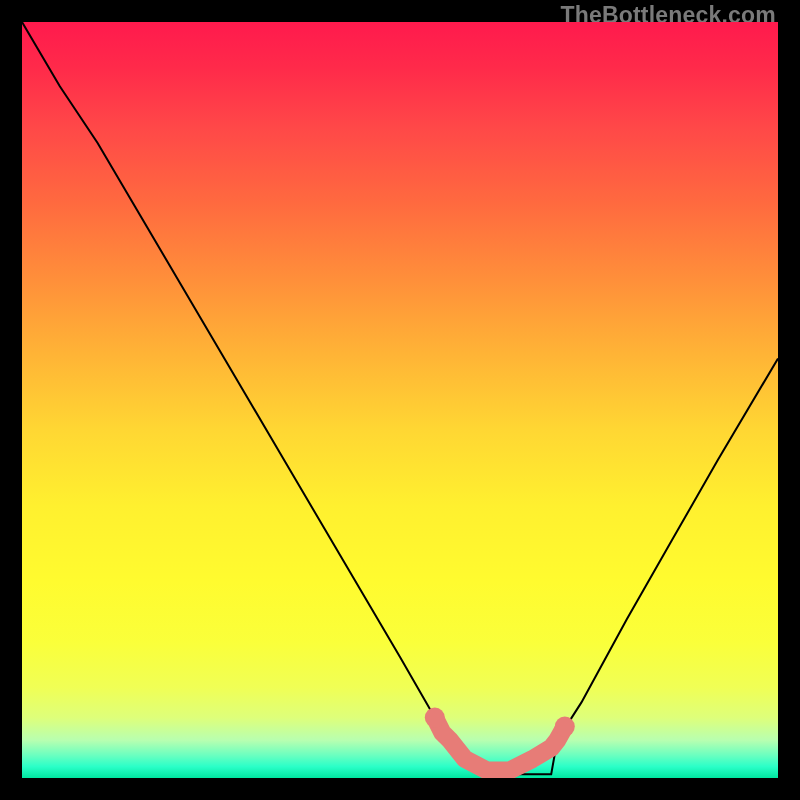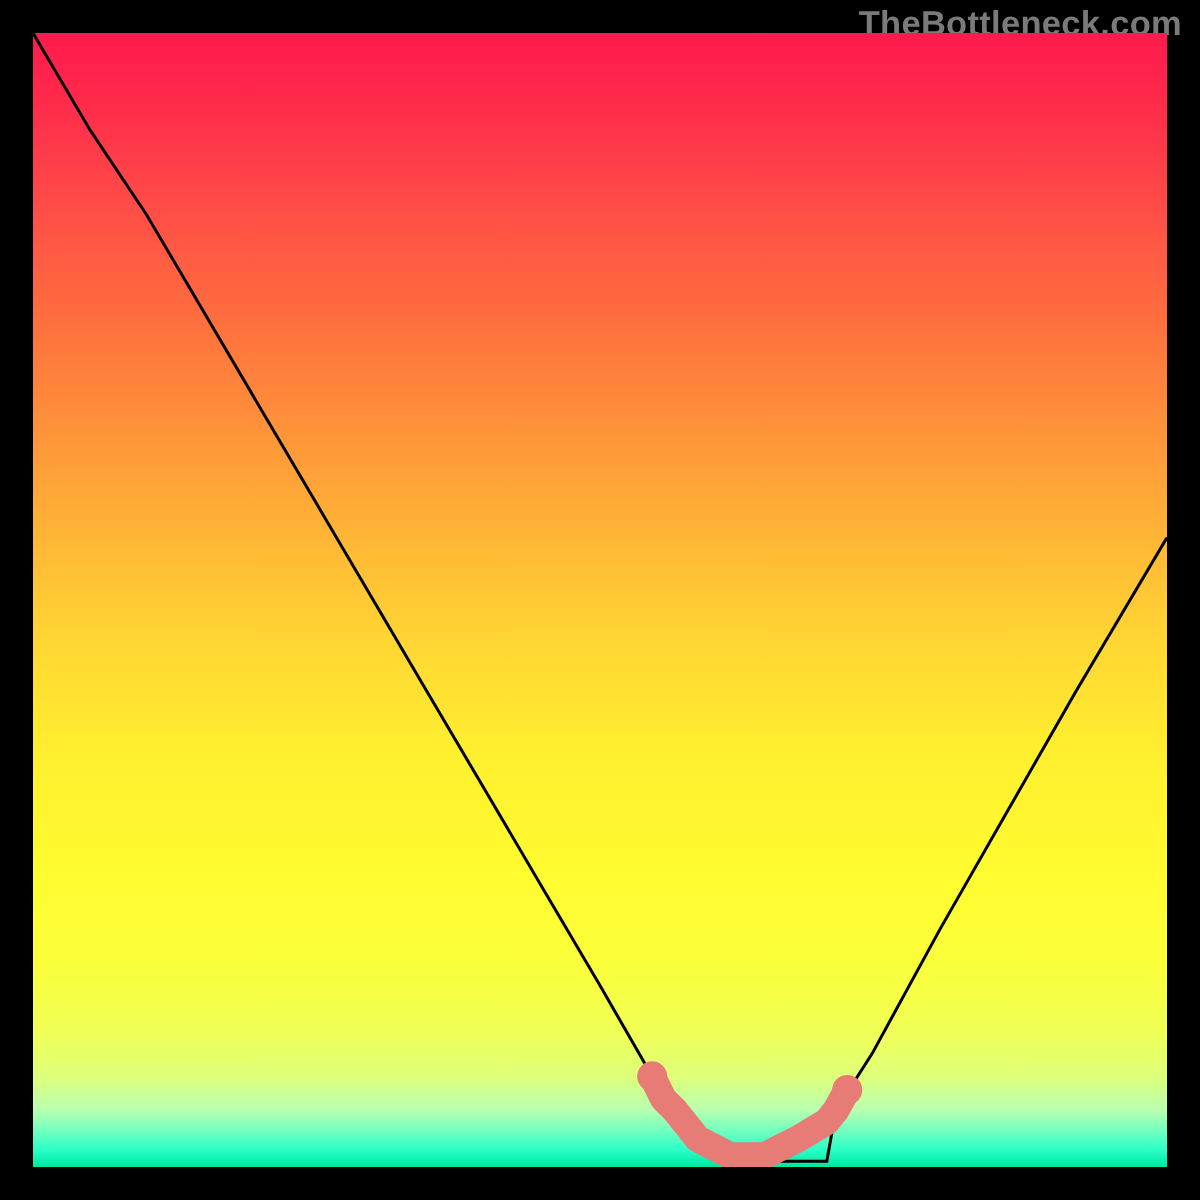--- a/index.html
+++ b/index.html
@@ -48,21 +48,21 @@
       #deff7a 92%,
       #b8ffb0 95%,
       #6affc0 97%,
       #2affc8 98.5%,
       #00e6a0 100%
     );
   }
   .watermark {
     position: absolute;
     top: 2px;
-    right: 12px;
+    right: 24px;
     font-family: Arial, Helvetica, sans-serif;
     font-size: 23px;
     font-weight: bold;
     color: #7a7a7a;
     letter-spacing: 0.2px;
   }
   svg.curves {
     position: absolute;
     left: 0;
     top: 0;

